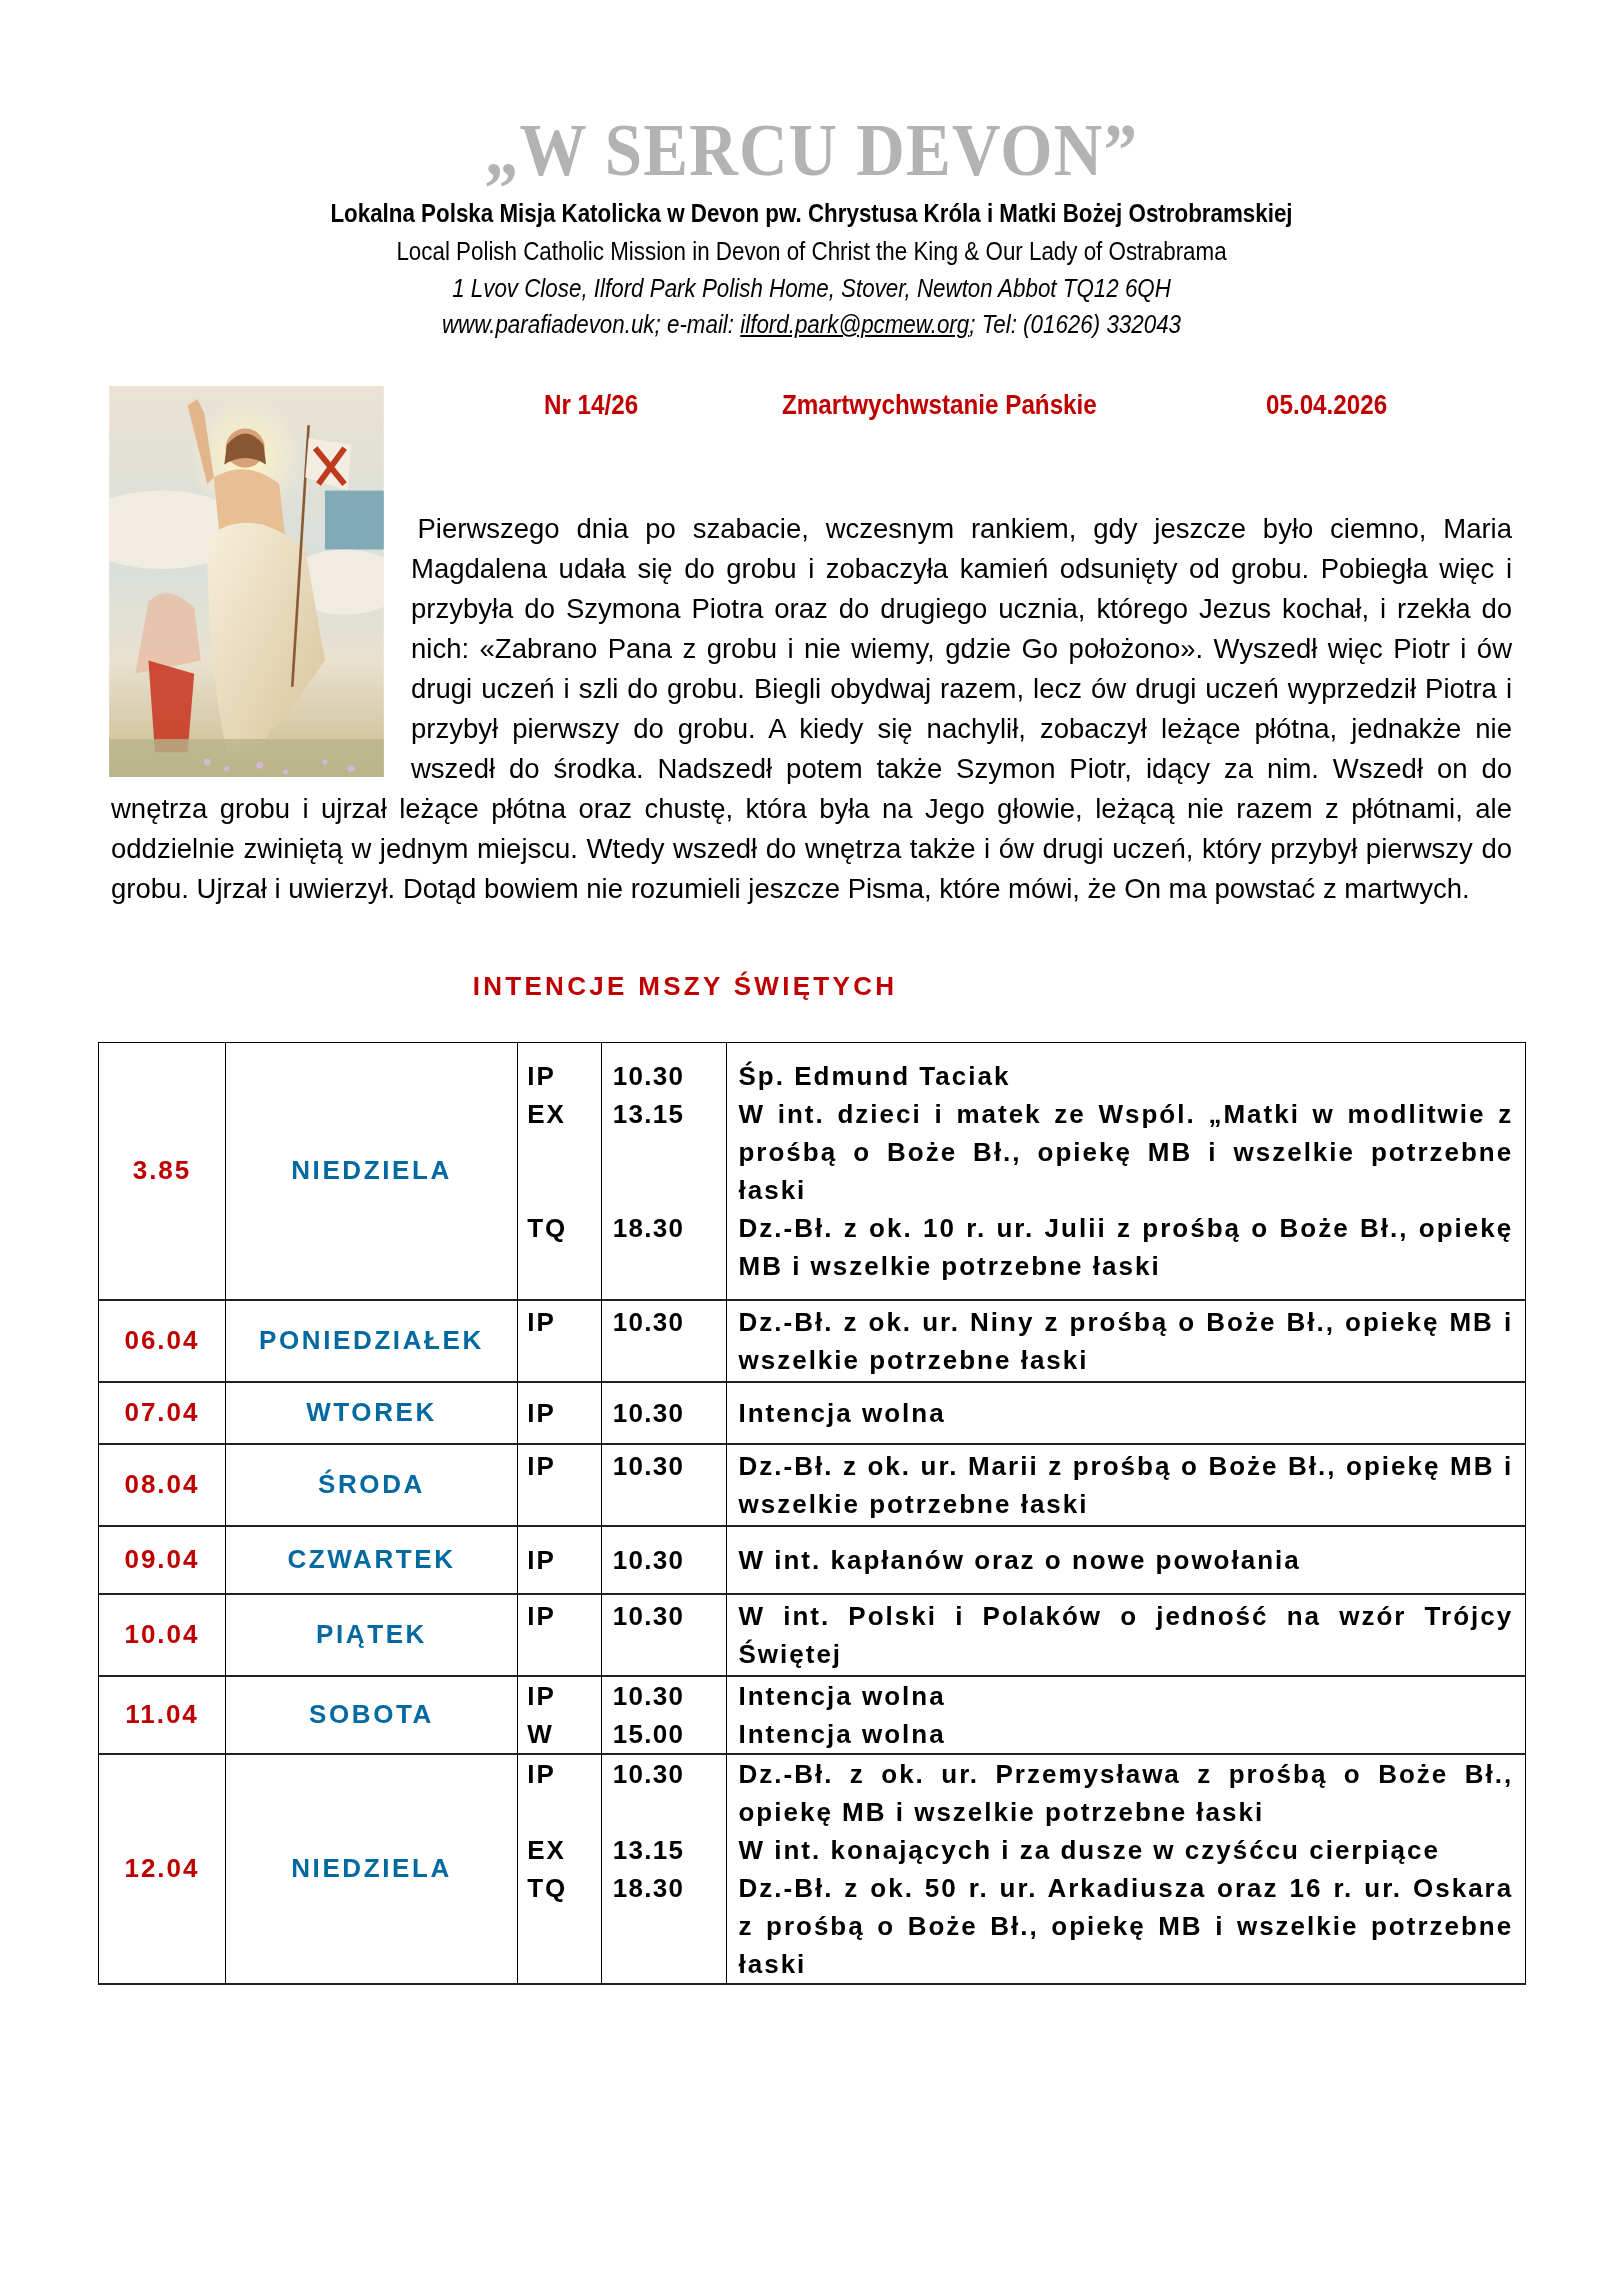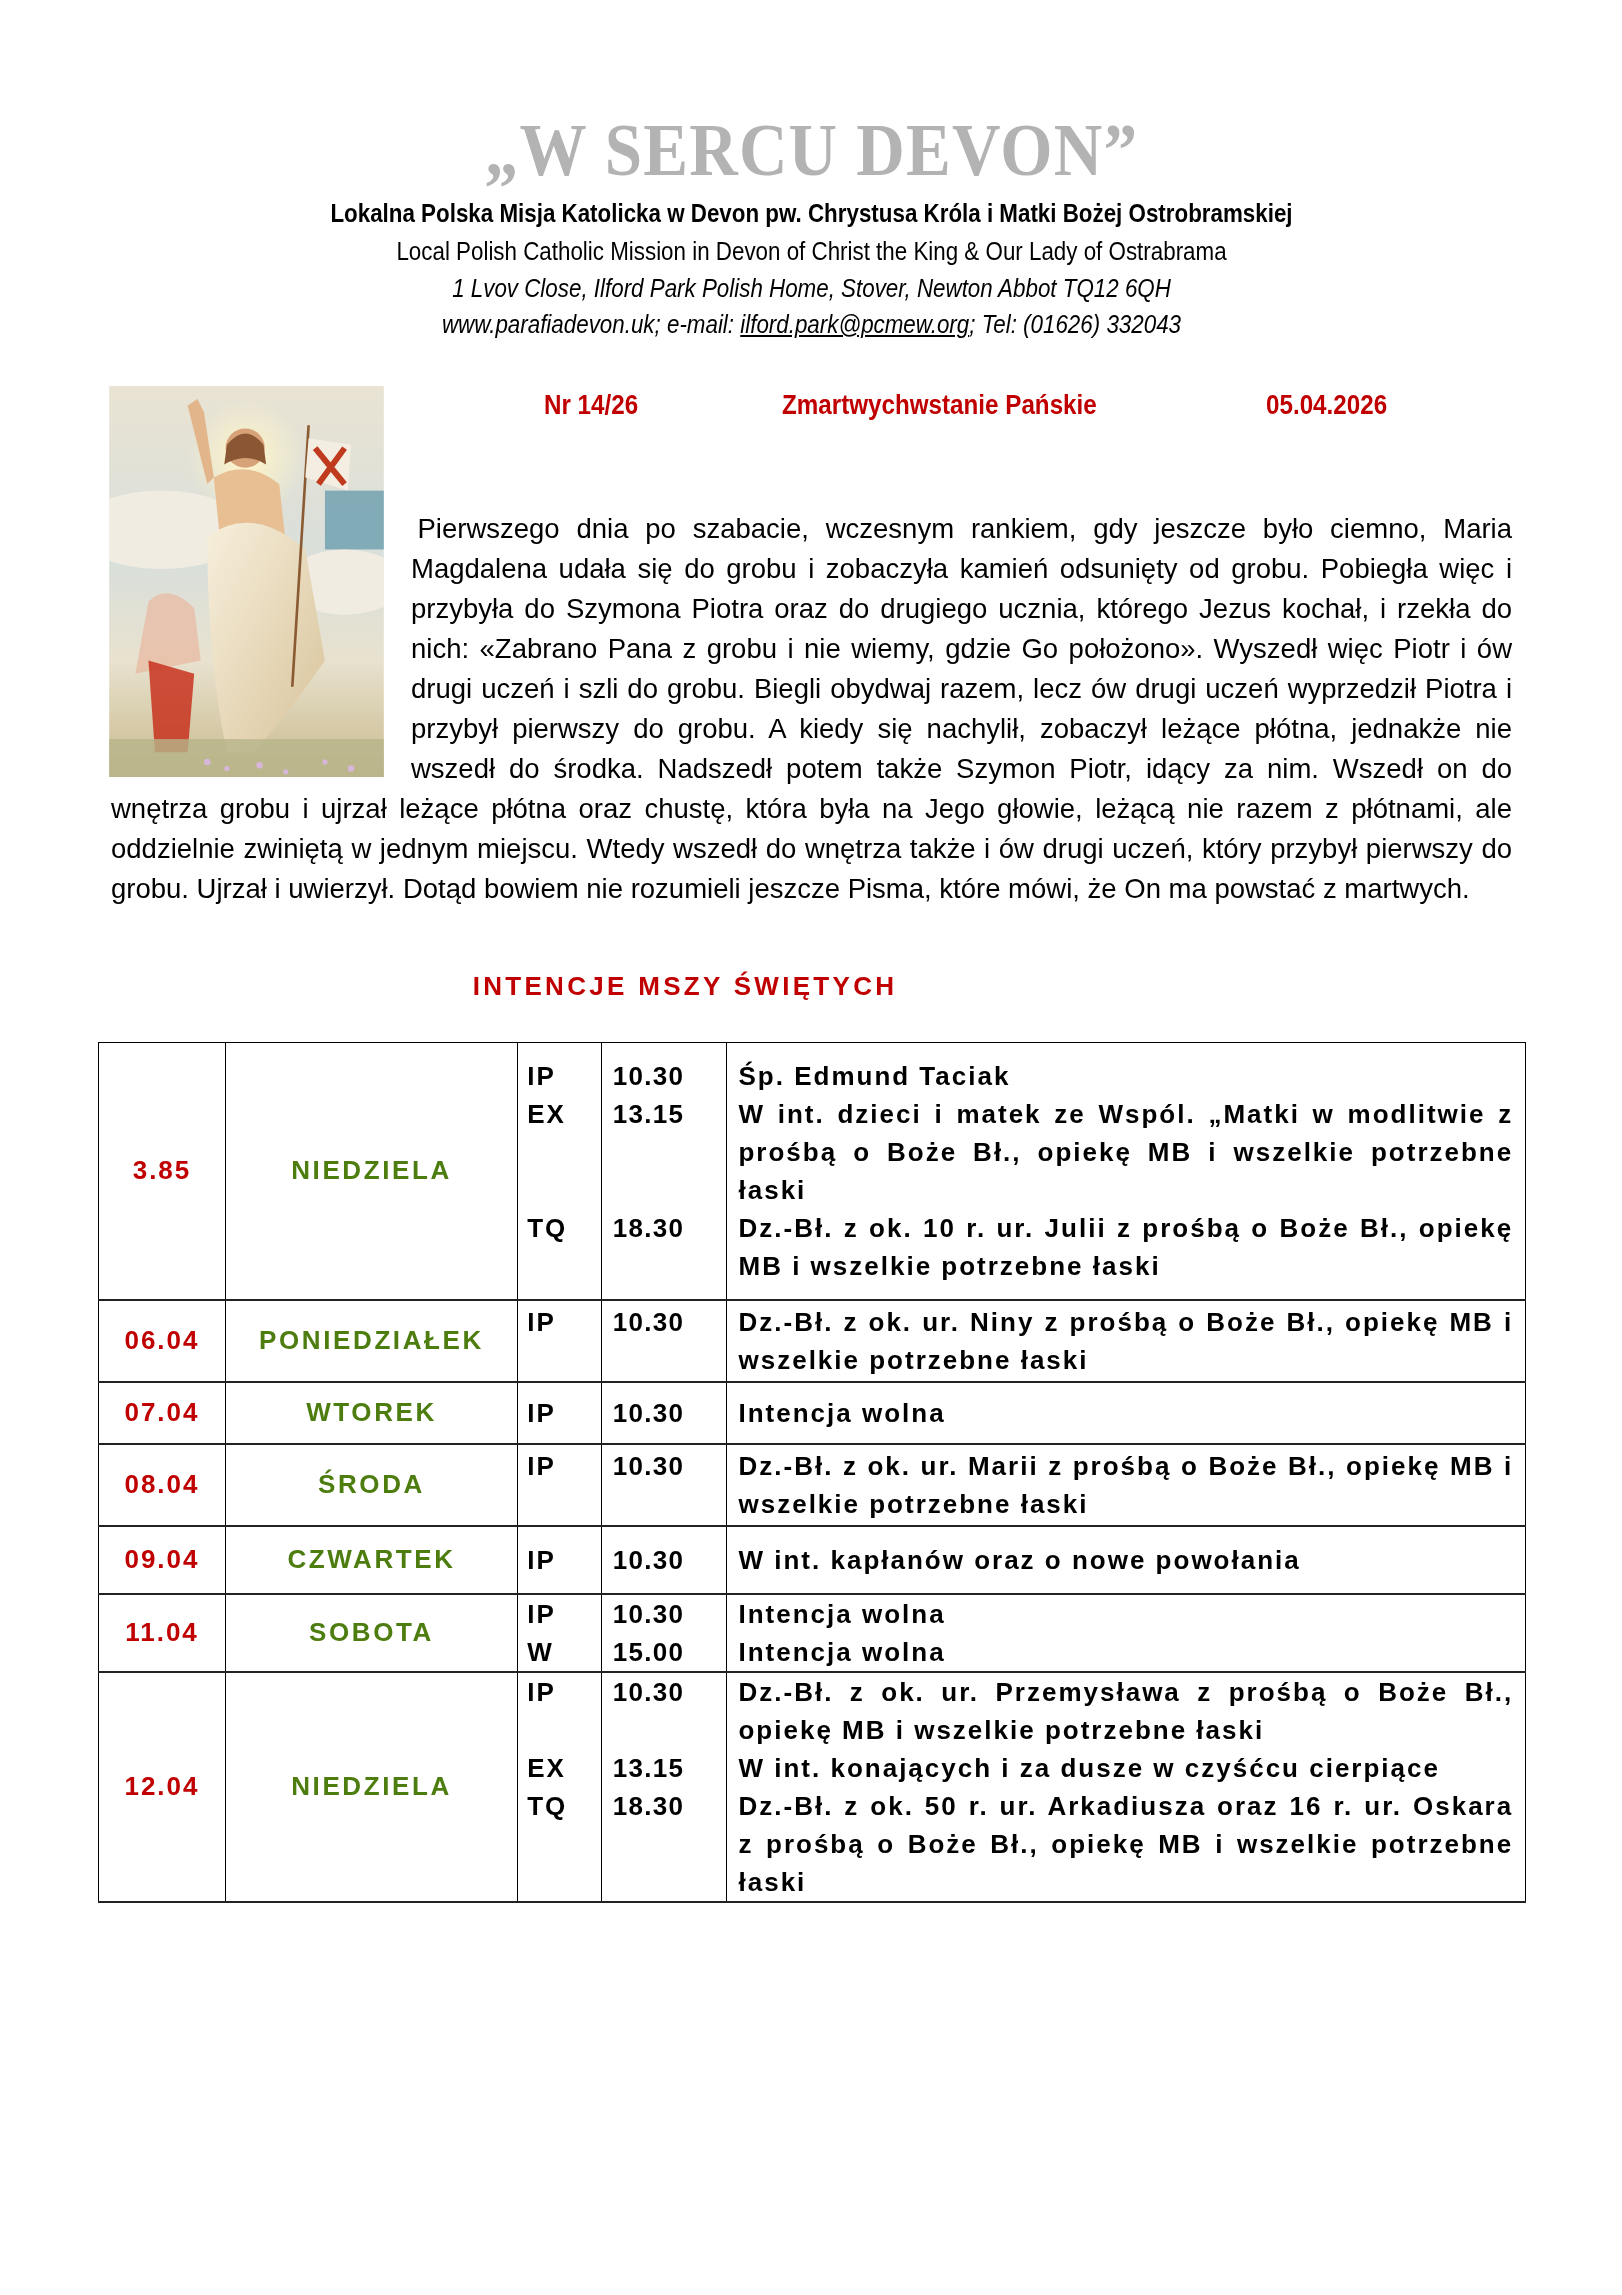--- a/index.html
+++ b/index.html
@@ -34,21 +34,21 @@
   .gospel p { margin: 13px; text-indent: 6.5px; }
 
   .section-title { position: absolute; left: 0; top: 967px; width: 1290px; text-align: center;
                    color: #c00000; font-weight: bold; font-size: 26px; letter-spacing: 3.3px; line-height: 39px; padding-left: 40px; }
 
   table.intentions { position: absolute; left: 98px; top: 1042px; width: 1428px; border-collapse: collapse;
                      font-size: 26px; table-layout: fixed; }
   table.intentions td { border: 1.3px solid #000; vertical-align: middle; padding: 0; }
   table.intentions tr { border-bottom: 2.6px solid #222; }
   .c-date { width: 126px; text-align: center; color: #c00000; font-weight: bold; letter-spacing: 2px; }
-  .c-day  { width: 291px; text-align: center; color: #4d7c0f; font-weight: bold; letter-spacing: 2.6px; }
+  .c-day  { width: 291px; text-align: center; color: #0369a1; font-weight: bold; letter-spacing: 2.6px; }
   .c-loc  { width: 74px; font-weight: bold; letter-spacing: 2px; padding-left: 9.2px !important; }
   .c-time { width: 113px; font-weight: bold; letter-spacing: 1.3px; padding-left: 10.5px !important; }
   .c-int  { font-weight: bold; letter-spacing: 2px; padding: 0 11.8px !important; text-align: justify; }
   .stack > div { line-height: 38px; }
 </style>
 </head>
 <body>
 
 <div class="masthead">„W SERCU DEVON”</div>
 <div class="hdr-line hdr-1">Lokalna Polska Misja Katolicka w Devon pw. Chrystusa Króla i Matki Bożej Ostrobramskiej</div>
@@ -180,20 +180,33 @@
     <td class="c-loc stack">
           <div style="height: 38px;">IP</div>
         </td>
     <td class="c-time stack">
           <div style="height: 38px;">10.30</div>
         </td>
     <td class="c-int stack">
           <div style="min-height: 38px;">W int. kapłanów oraz o nowe powołania</div>
         </td>
   </tr>
+      <tr style="height: 82px;">
+    <td class="c-date">10.04</td>
+    <td class="c-day">PIĄTEK</td>
+    <td class="c-loc stack">
+          <div style="height: 76px;">IP</div>
+        </td>
+    <td class="c-time stack">
+          <div style="height: 76px;">10.30</div>
+        </td>
+    <td class="c-int stack">
+          <div style="min-height: 76px;">W int. Polski i Polaków o jedność na wzór Trójcy Świętej</div>
+        </td>
+  </tr>
       <tr style="height: 68px;">
     <td class="c-date">11.04</td>
     <td class="c-day">SOBOTA</td>
     <td class="c-loc stack">
           <div style="height: 38px;">IP</div>
           <div style="height: 38px;">W</div>
         </td>
     <td class="c-time stack">
           <div style="height: 38px;">10.30</div>
           <div style="height: 38px;">15.00</div>

